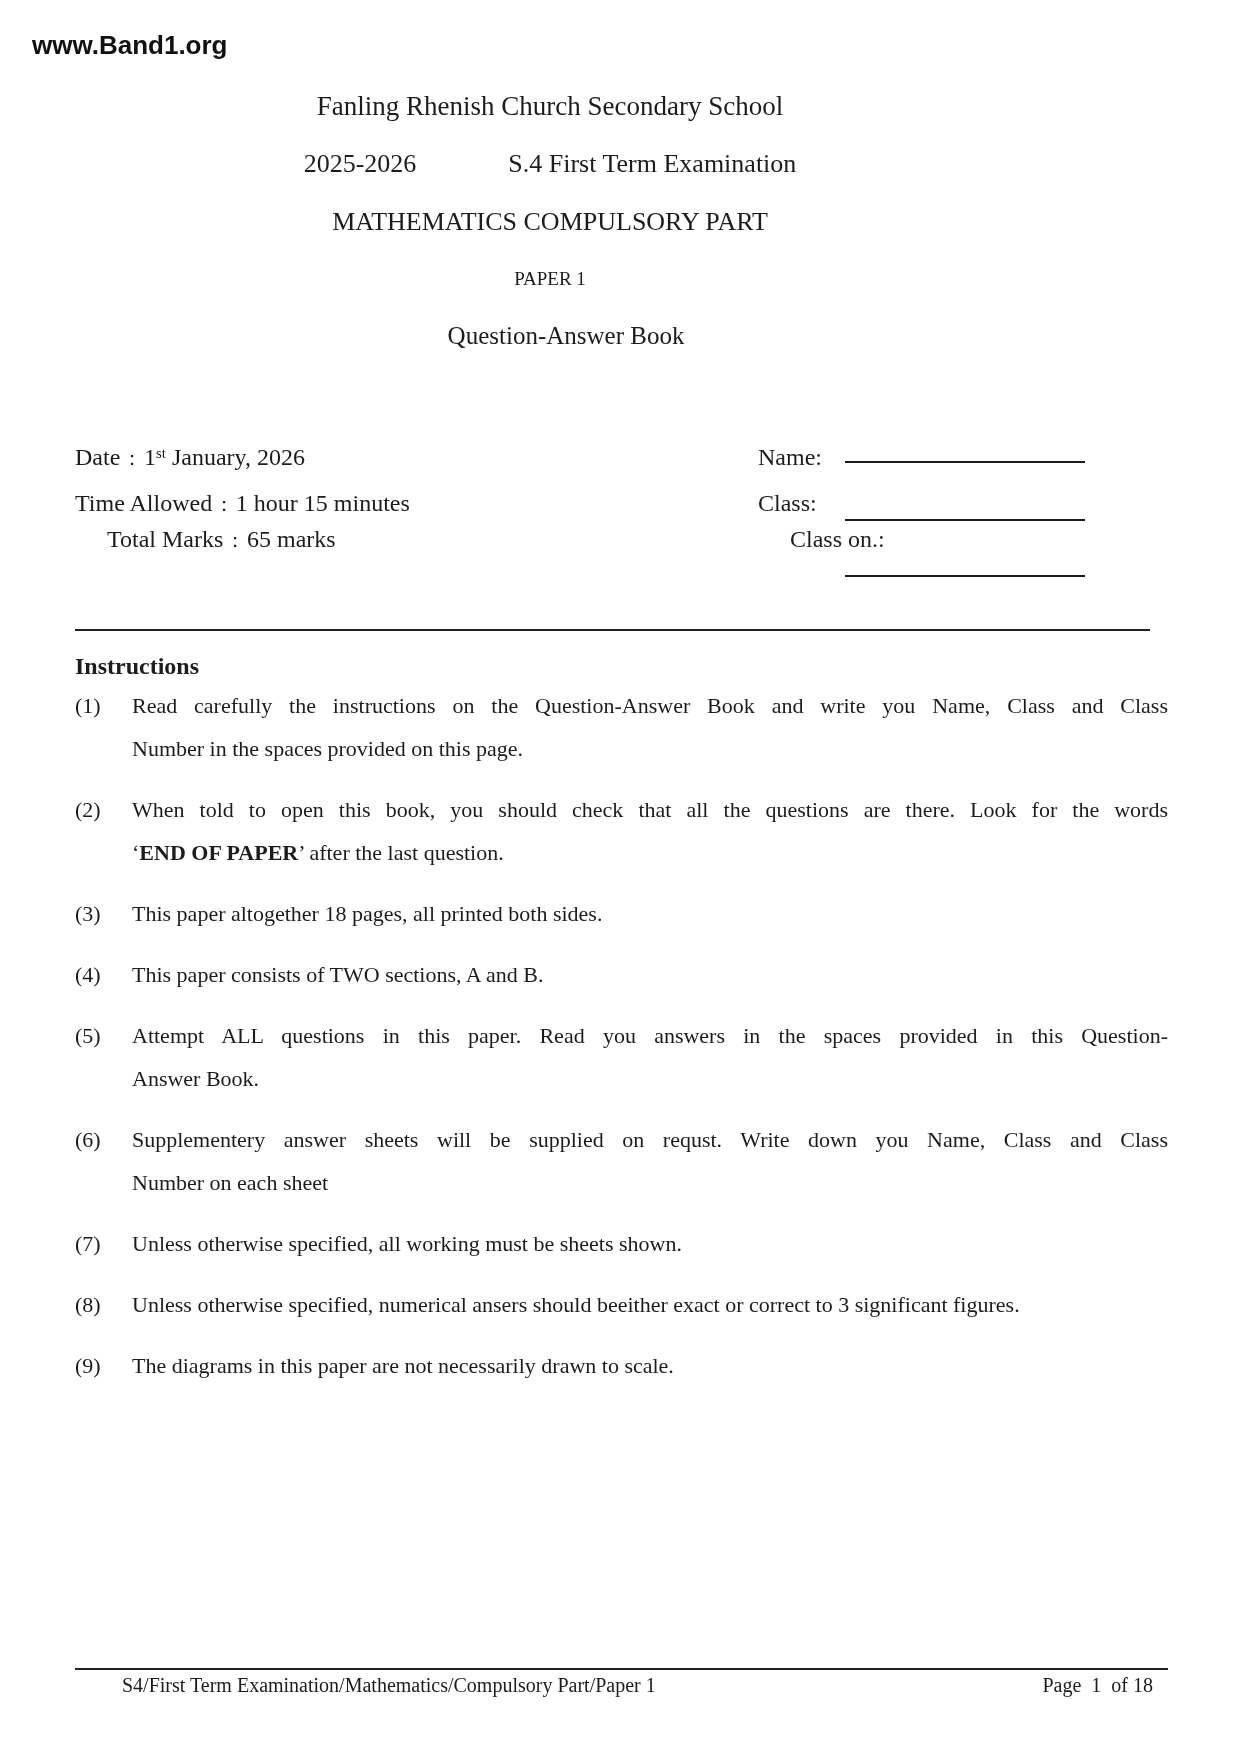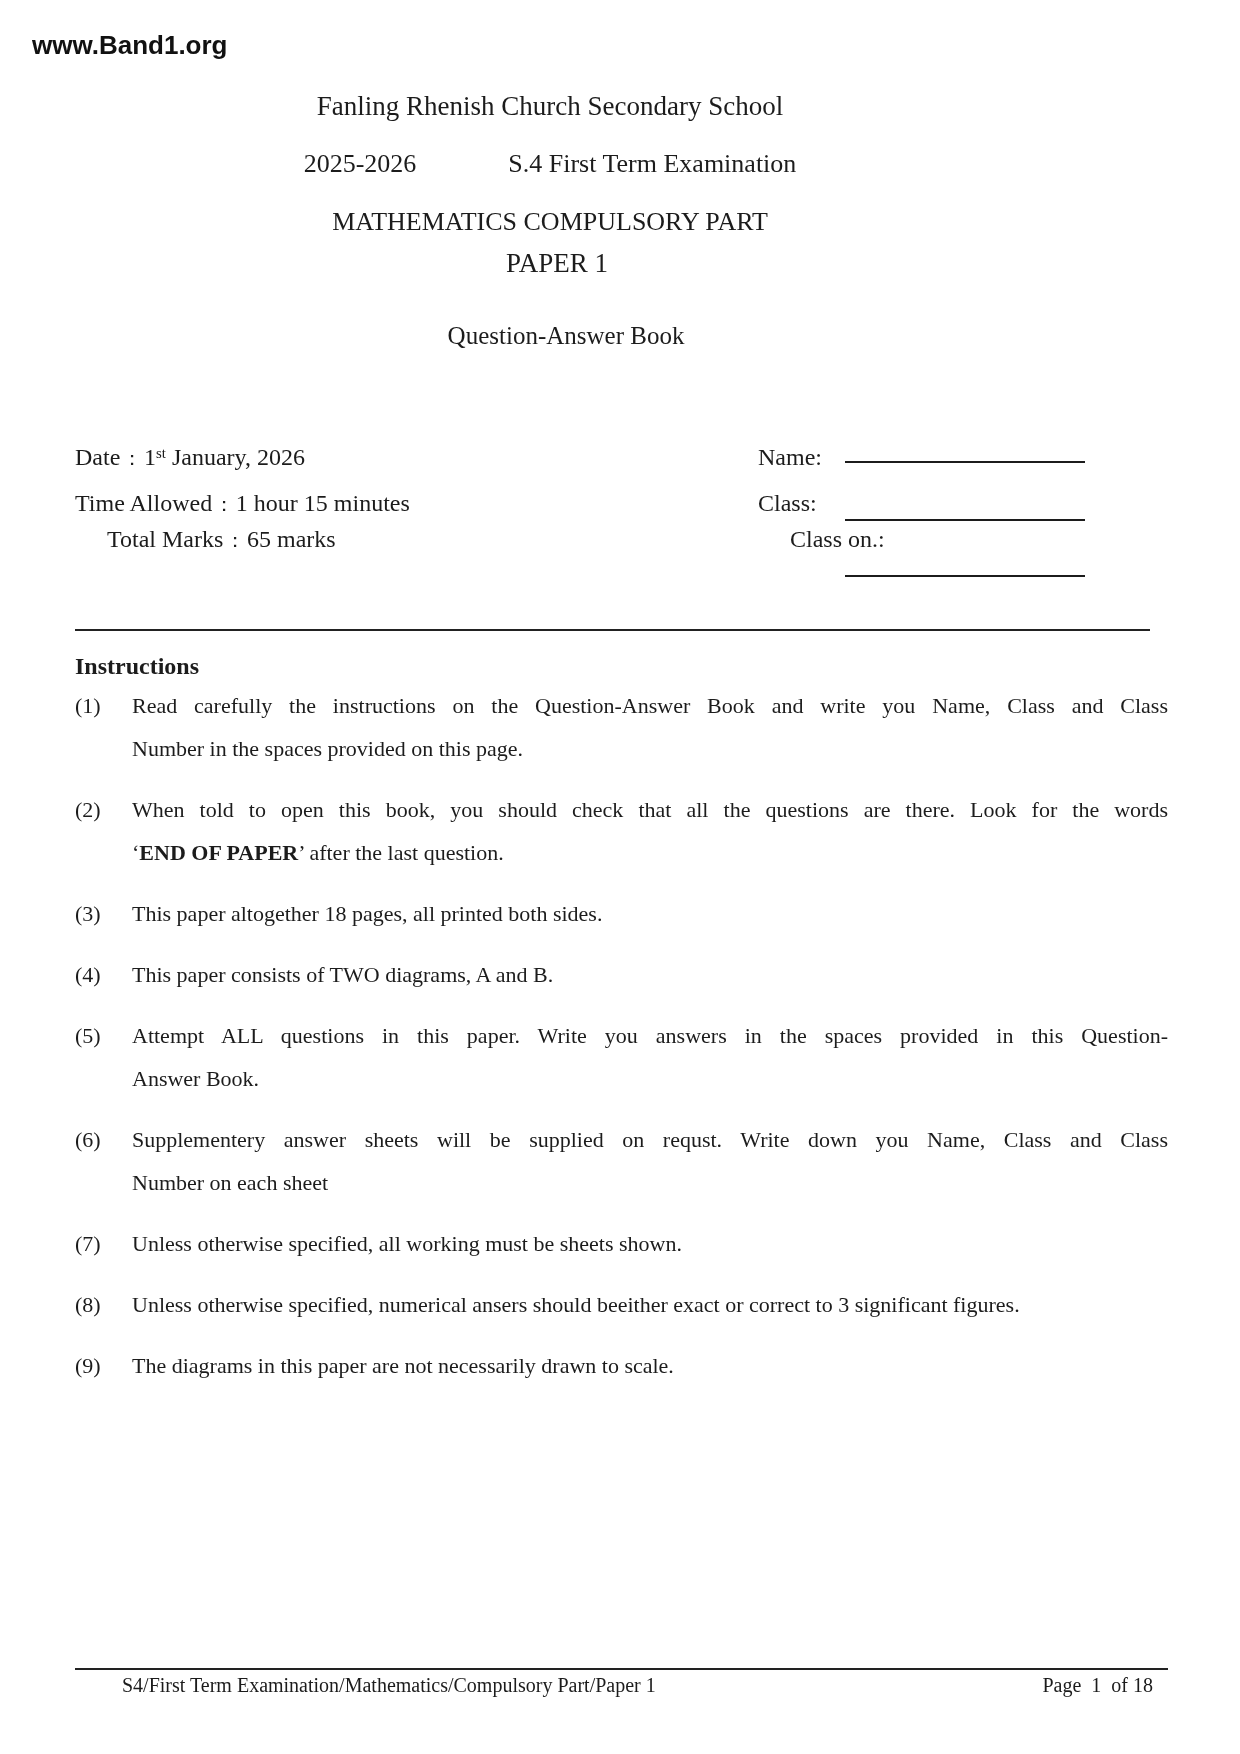--- a/index.html
+++ b/index.html
@@ -12,21 +12,21 @@
   .abs{position:absolute;}
   .center-line{left:0;width:1100px;text-align:center;white-space:nowrap;}
 
   .watermark{left:32px;top:28px;font-family:"Liberation Sans","DejaVu Sans",sans-serif;
              font-size:26px;line-height:34px;color:#111;font-weight:bold;}
 
   .school  {top:89px; font-size:27px;line-height:34px;}
   .yearline{top:147px;font-size:26px;line-height:34px;}
   .yearline .gap{display:inline-block;width:92px;}
   .subject {top:205px;font-size:26px;line-height:34px;}
-  .paper   {top:246px;font-size:27px;line-height:34px;padding-left:7px;}
+  .paper   {top:262px;font-size:19px;line-height:34px;}
   .book    {top:319px;font-size:25px;line-height:34px;padding-left:16px;}
 
   .inforow{font-size:24px;line-height:30px;white-space:nowrap;}
   .info-left{left:75px;}
   .r1{top:442px;} .r2{top:488px;} .r3{top:524px;margin-left:32px;}
   .colon{font-family:"DejaVu Sans",sans-serif;font-size:0.82em;padding:0 2px;}
   sup{font-size:0.62em;vertical-align:baseline;position:relative;top:-0.45em;}
 
   .field-label{left:758px;}
   .fill-line{left:845px;width:240px;height:0;border-bottom:2px solid #1c1c1c;}
@@ -108,28 +108,28 @@
     <div class="item">
       <span class="num">(3)</span>
       <div class="itext">
         <div class="ln">This paper altogether 18 pages, all printed both sides.</div>
       </div>
     </div>
 
     <div class="item">
       <span class="num">(4)</span>
       <div class="itext">
-        <div class="ln">This paper consists of TWO diagrams, A and B.</div>
+        <div class="ln">This paper consists of TWO sections, A and B.</div>
       </div>
     </div>
 
     <div class="item">
       <span class="num">(5)</span>
       <div class="itext">
-        <div class="ln just">Attempt ALL questions in this paper. Write you answers in the spaces provided in this Question-</div>
+        <div class="ln just">Attempt ALL questions in this paper. Read you answers in the spaces provided in this Question-</div>
         <div class="ln">Answer Book.</div>
       </div>
     </div>
 
     <div class="item">
       <span class="num">(6)</span>
       <div class="itext">
         <div class="ln just">Supplementery answer sheets will be supplied on requst. Write down you Name, Class and Class</div>
         <div class="ln">Number on each sheet</div>
       </div>

